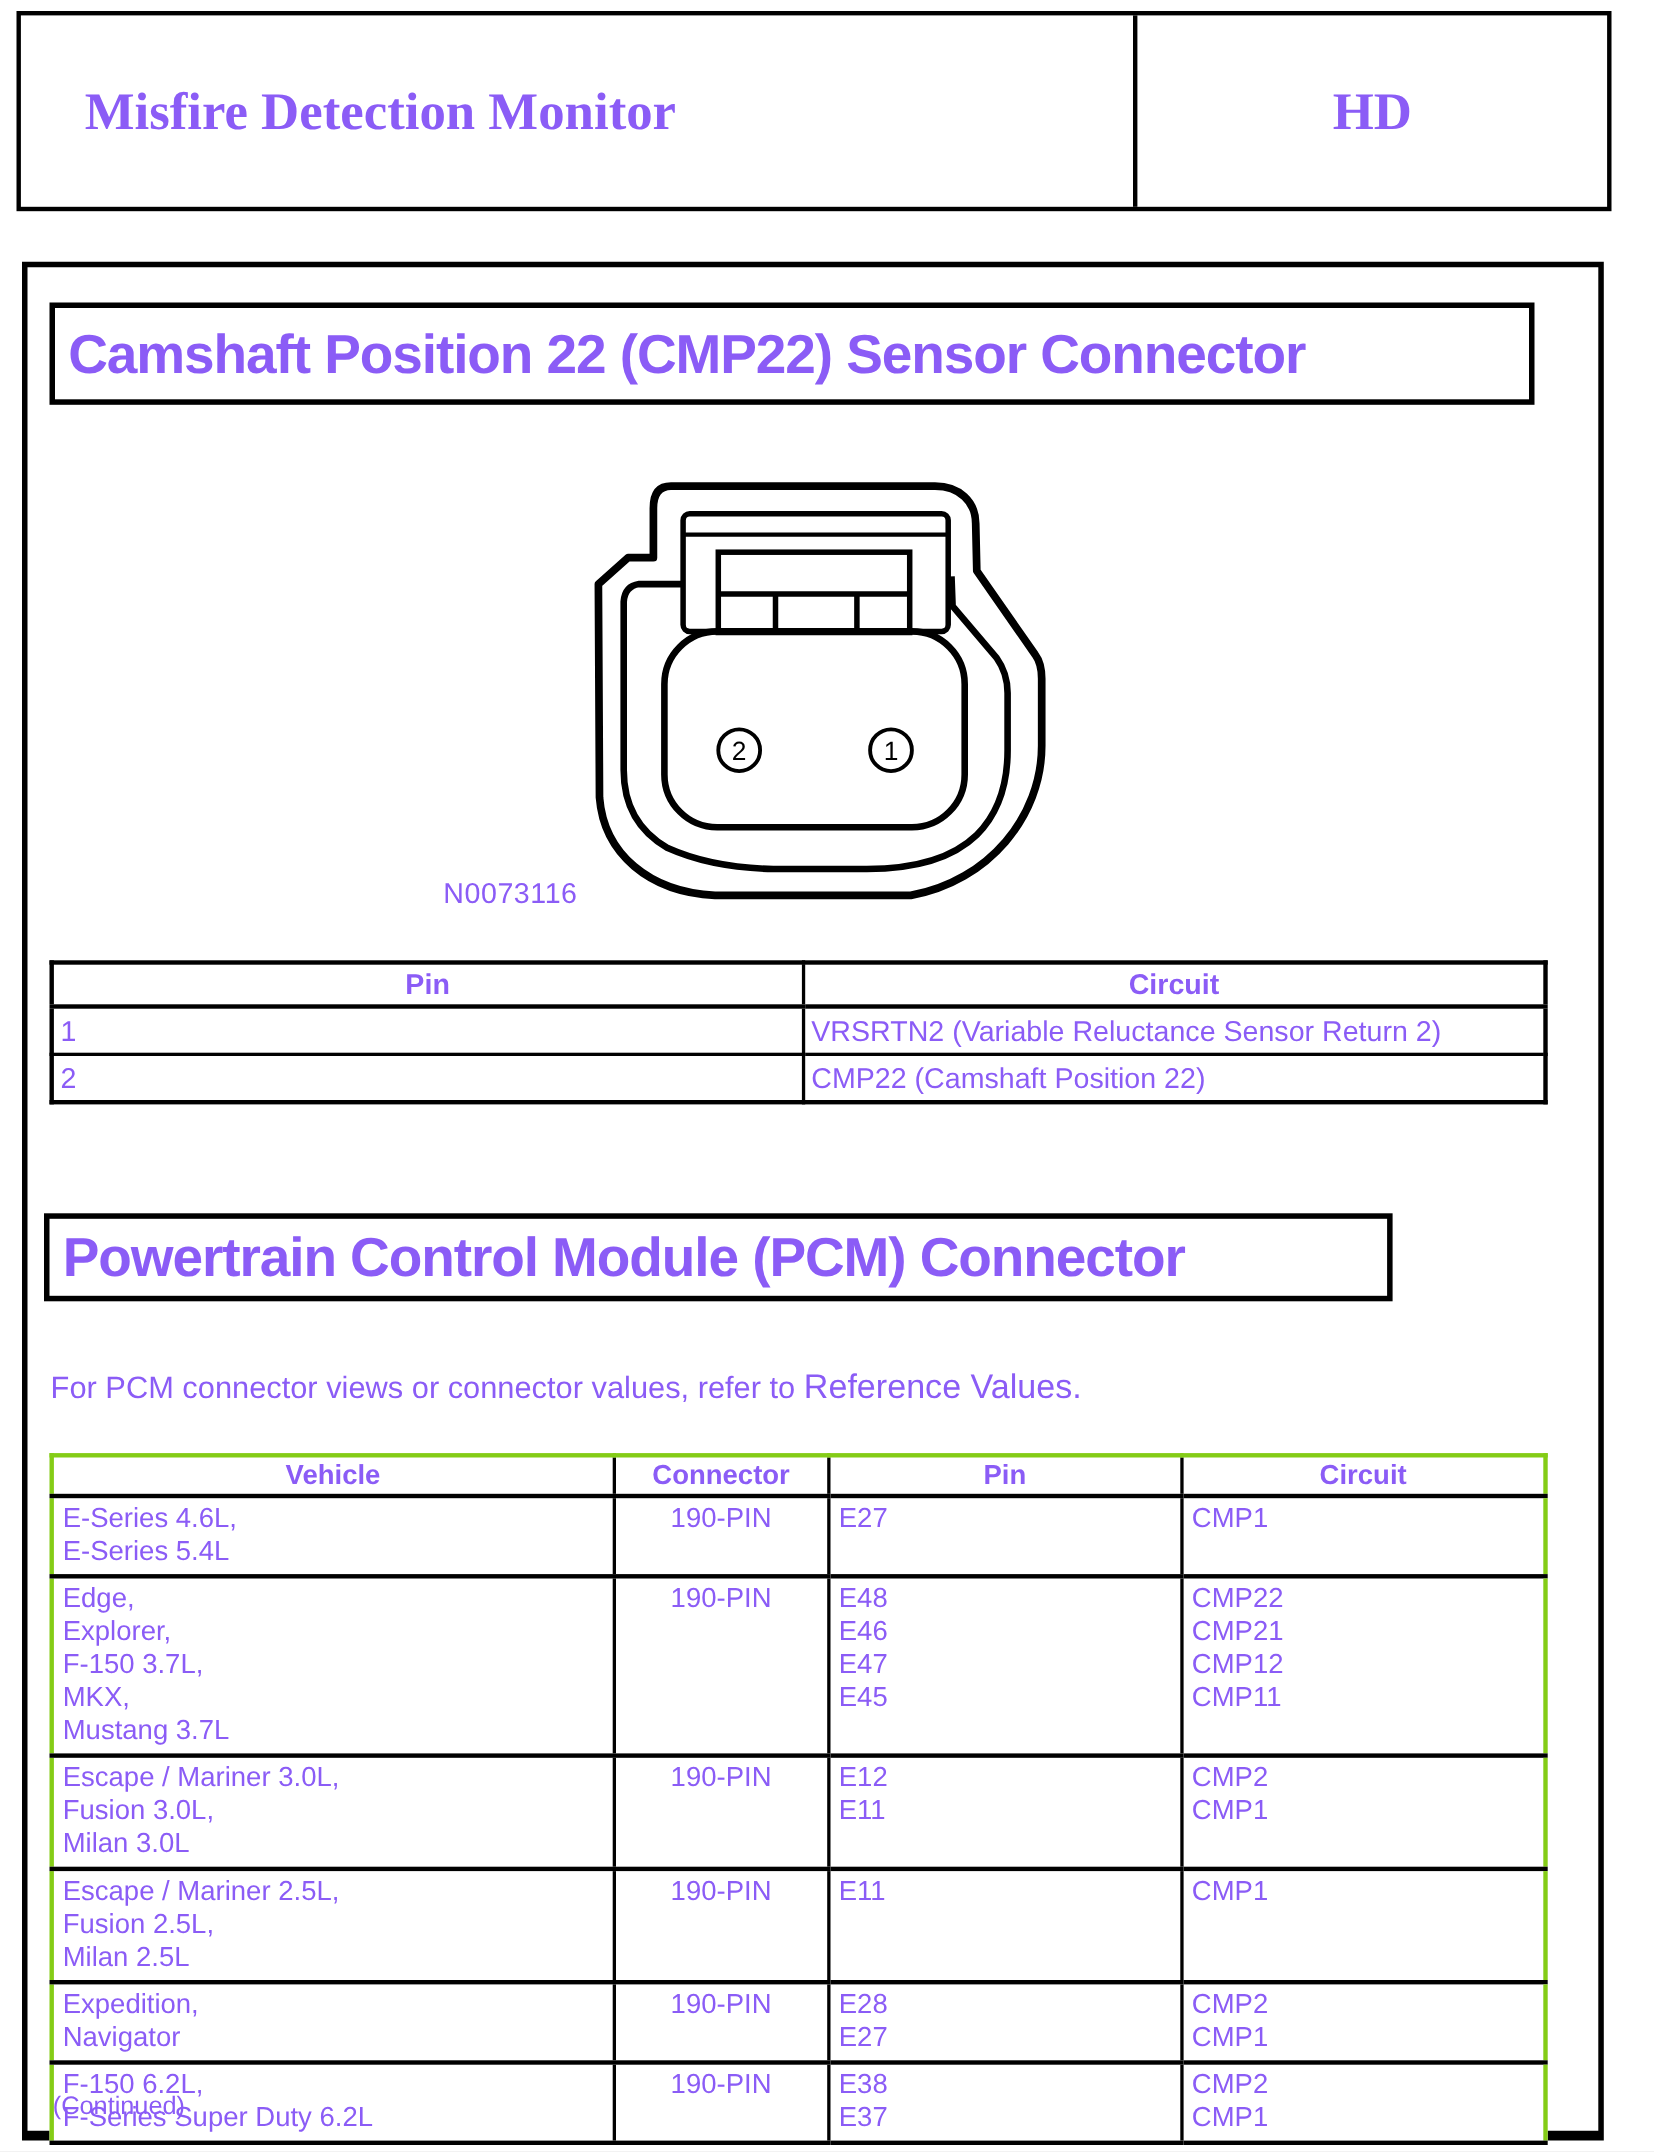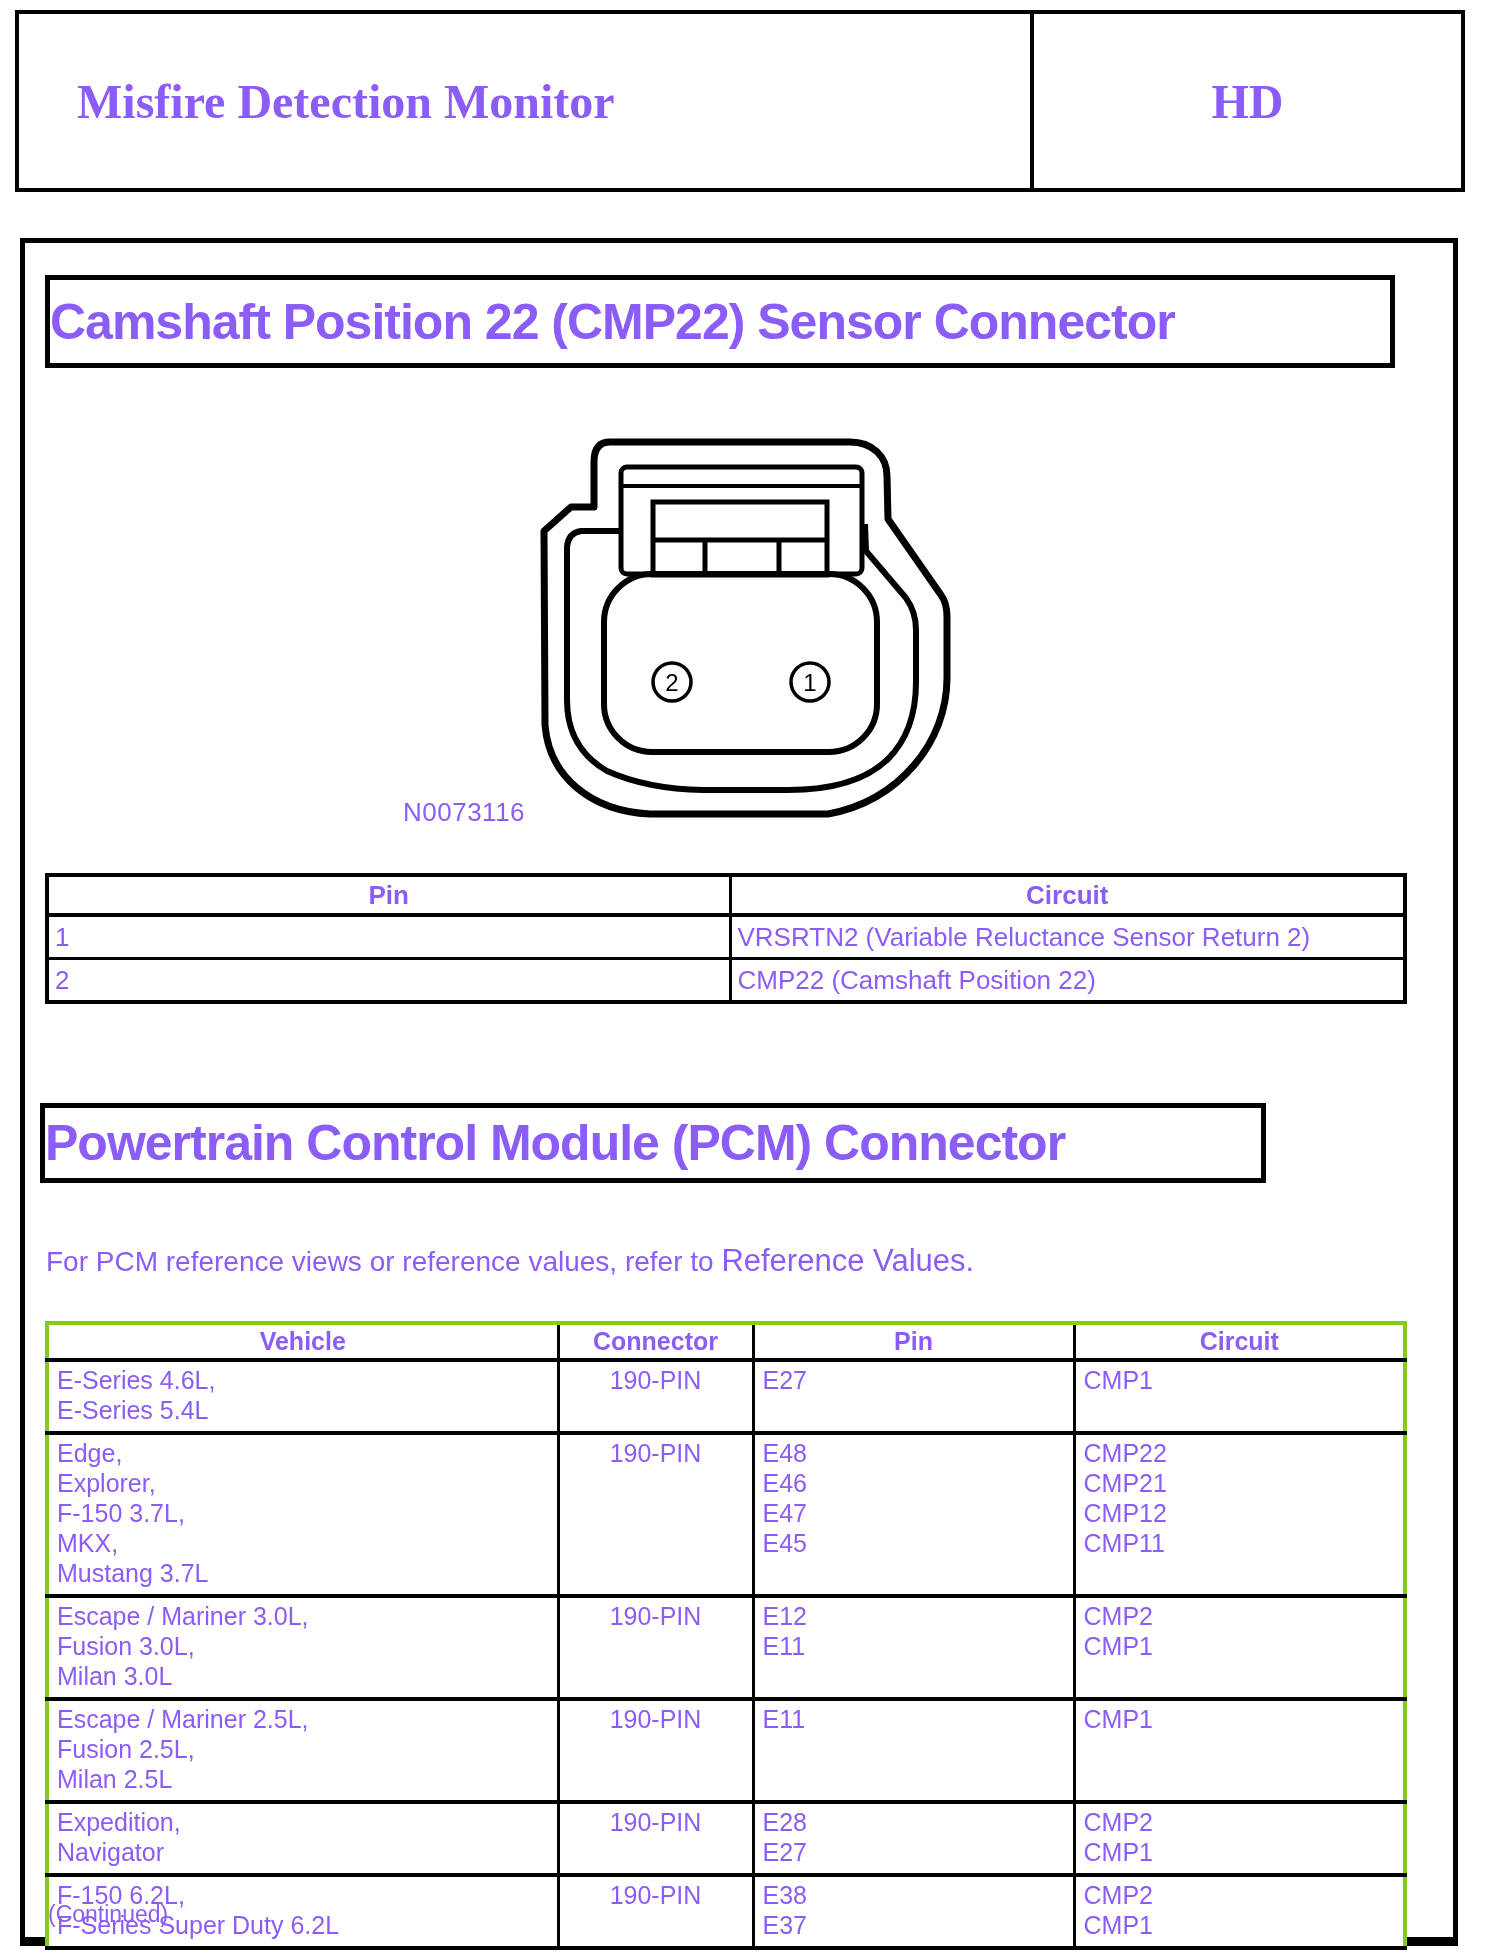--- a/index.html
+++ b/index.html
@@ -16,21 +16,21 @@
              letter-spacing:0px;}
   .hdr-right{flex:1;display:flex;align-items:center;justify-content:center;}
   .hdr-code{font-family:"Liberation Serif",serif;font-weight:bold;font-size:48px;}
 
   
   .mainbox{left:20px;top:238px;width:1438px;height:1708px;border:5px solid #000;
            border-bottom-width:9px;box-sizing:border-box;}
 
   
   .secbox{border:5px solid #000;box-sizing:border-box;display:flex;align-items:center;
-          font-weight:bold;font-size:50px;letter-spacing:-1px;
+          padding-left:12px;font-weight:bold;font-size:50px;letter-spacing:-1px;
           white-space:nowrap;background:#fff;}
   .sec1{left:45px;top:275px;width:1350px;height:93px;}
   .sec2{left:40px;top:1103px;width:1226px;height:80px;}
 
   
   .fig{left:538px;top:436px;}
   .figlabel{left:403px;top:797px;font-size:26px;letter-spacing:0.5px;}
   .fig path,.fig rect,.fig line,.fig circle{fill:none;stroke:#000;}
   .fig text{fill:#000;stroke:none;font-family:"Liberation Sans",sans-serif;font-size:24px;}
 
@@ -121,21 +121,21 @@
         <td>CMP22 (Camshaft Position 22)</td>
       </tr>
     </tbody>
       </table>
   </div>
 
   <div class="abs secbox sec2">
     <span>Powertrain Control Module (PCM) Connector</span>
   </div>
 
-  <div class="abs intro"><span>For PCM reference views or reference values, refer to </span><span class="ref">Reference Values.</span></div>
+  <div class="abs intro"><span>For PCM connector views or connector values, refer to </span><span class="ref">Reference Values.</span></div>
 
   <div class="abs t2">
     <table>
       <colgroup>
           <col style="width:511px">
           <col style="width:195px">
           <col style="width:321px">
           <col style="width:331px">
         </colgroup>
       <tbody>

